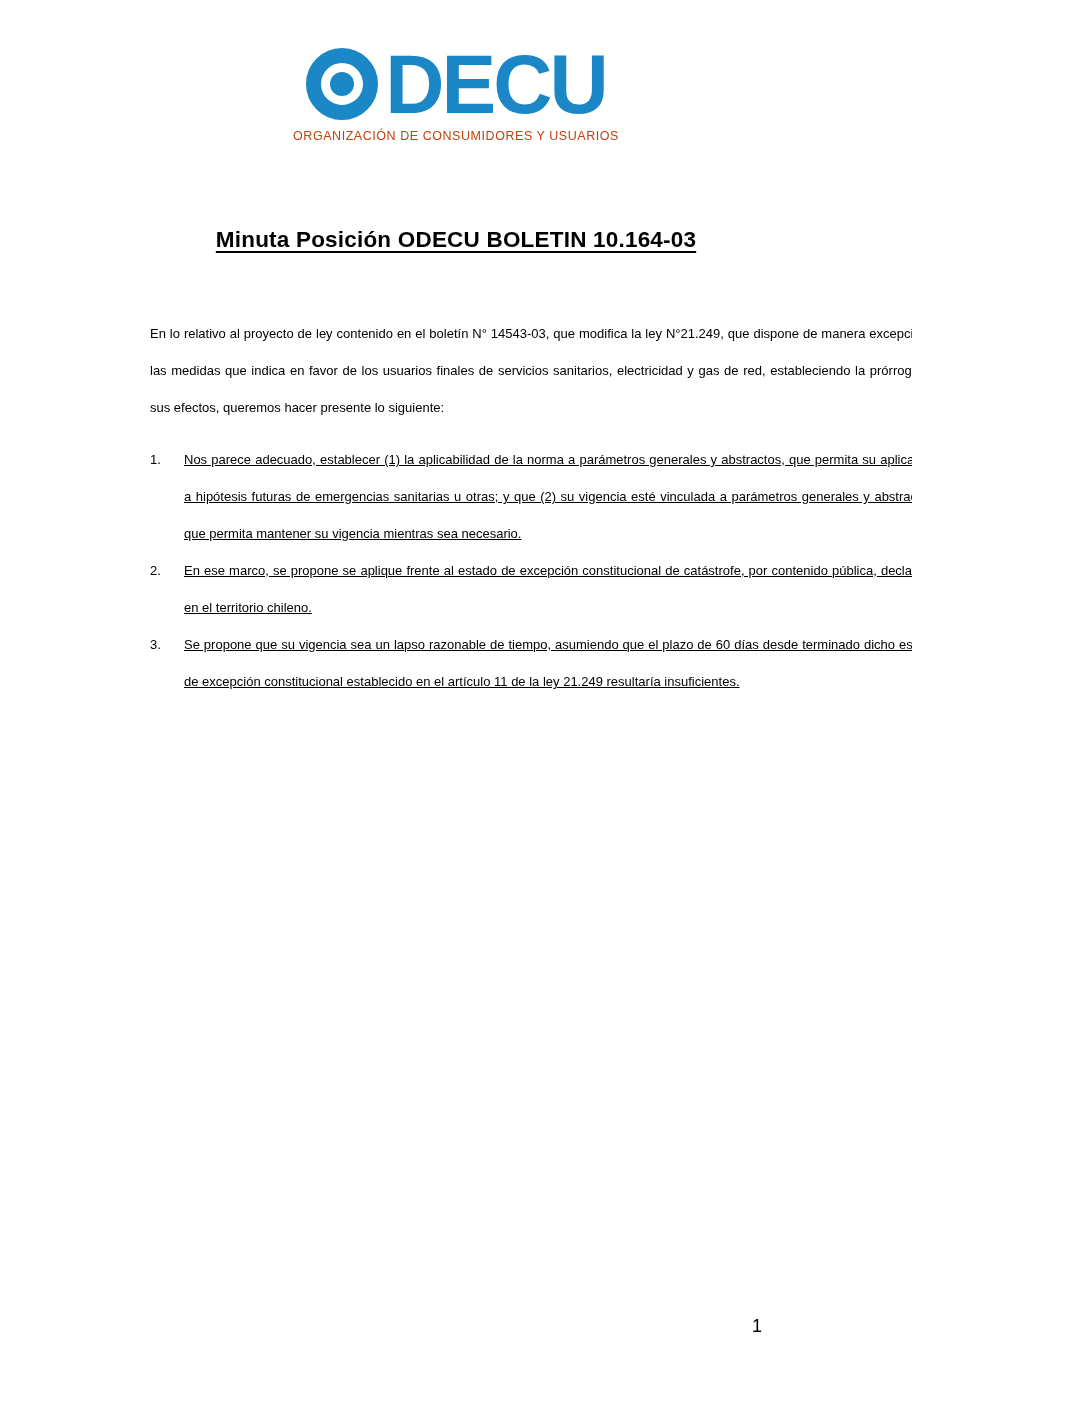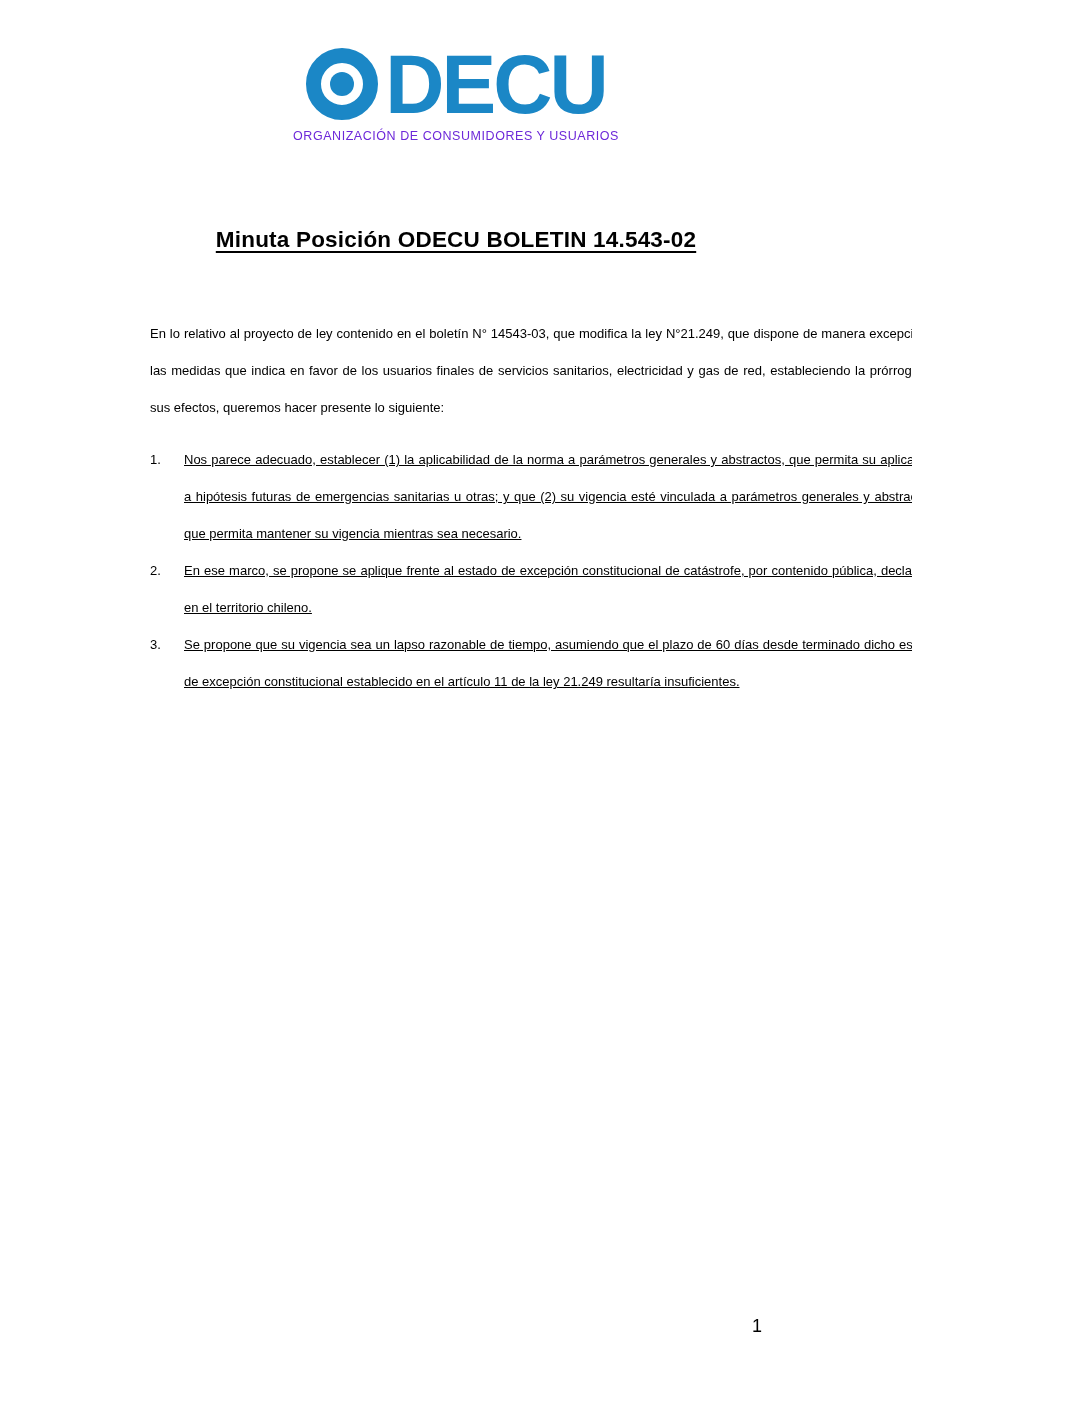--- a/index.html
+++ b/index.html
@@ -52,21 +52,21 @@
     font-weight: bold;
     color: #1b87c6;
     letter-spacing: -3px;
     line-height: 72px;
     transform: scaleY(1.02);
   }
   .logo-tagline {
     margin-top: 9px;
     font-size: 12.5px;
     letter-spacing: 0.55px;
-    color: #6d28d9;
+    color: #c2410c;
     white-space: nowrap;
   }
 
   
   .doc-title {
     margin-top: 84px;
     text-align: center;
     font-size: 22.5px;
     font-weight: bold;
     letter-spacing: 0.2px;
@@ -121,21 +121,21 @@
   <header class="logo-block">
     <div class="logo-row">
       <span class="logo-o">
         <span class="logo-dot"></span>
       </span>
       <span class="logo-wordmark">DECU</span>
     </div>
     <div class="logo-tagline">ORGANIZACIÓN DE CONSUMIDORES Y USUARIOS</div>
   </header>
 
-  <h1 class="doc-title">Minuta Posición ODECU BOLETIN 14.543-02</h1>
+  <h1 class="doc-title">Minuta Posición ODECU BOLETIN 10.164-03</h1>
 
   <main class="doc-body">
 
     <p class="intro">En lo relativo al proyecto de ley contenido en el boletín N° 14543-03, que modifica la ley N°21.249, que dispone de manera excepcional las medidas que indica en favor de los usuarios finales de servicios sanitarios, electricidad y gas de red, estableciendo la prórroga de sus efectos, queremos hacer presente lo siguiente:</p>
 
     <ol class="items">
       <li class="item">
         <span class="item-number">1.</span>
         <span class="item-text">Nos parece adecuado, establecer (1) la aplicabilidad de la norma a parámetros generales y abstractos, que permita su aplicación a hipótesis futuras de emergencias sanitarias u otras; y que (2) su vigencia esté vinculada a parámetros generales y abstractos, que permita mantener su vigencia mientras sea necesario.</span>
       </li>

